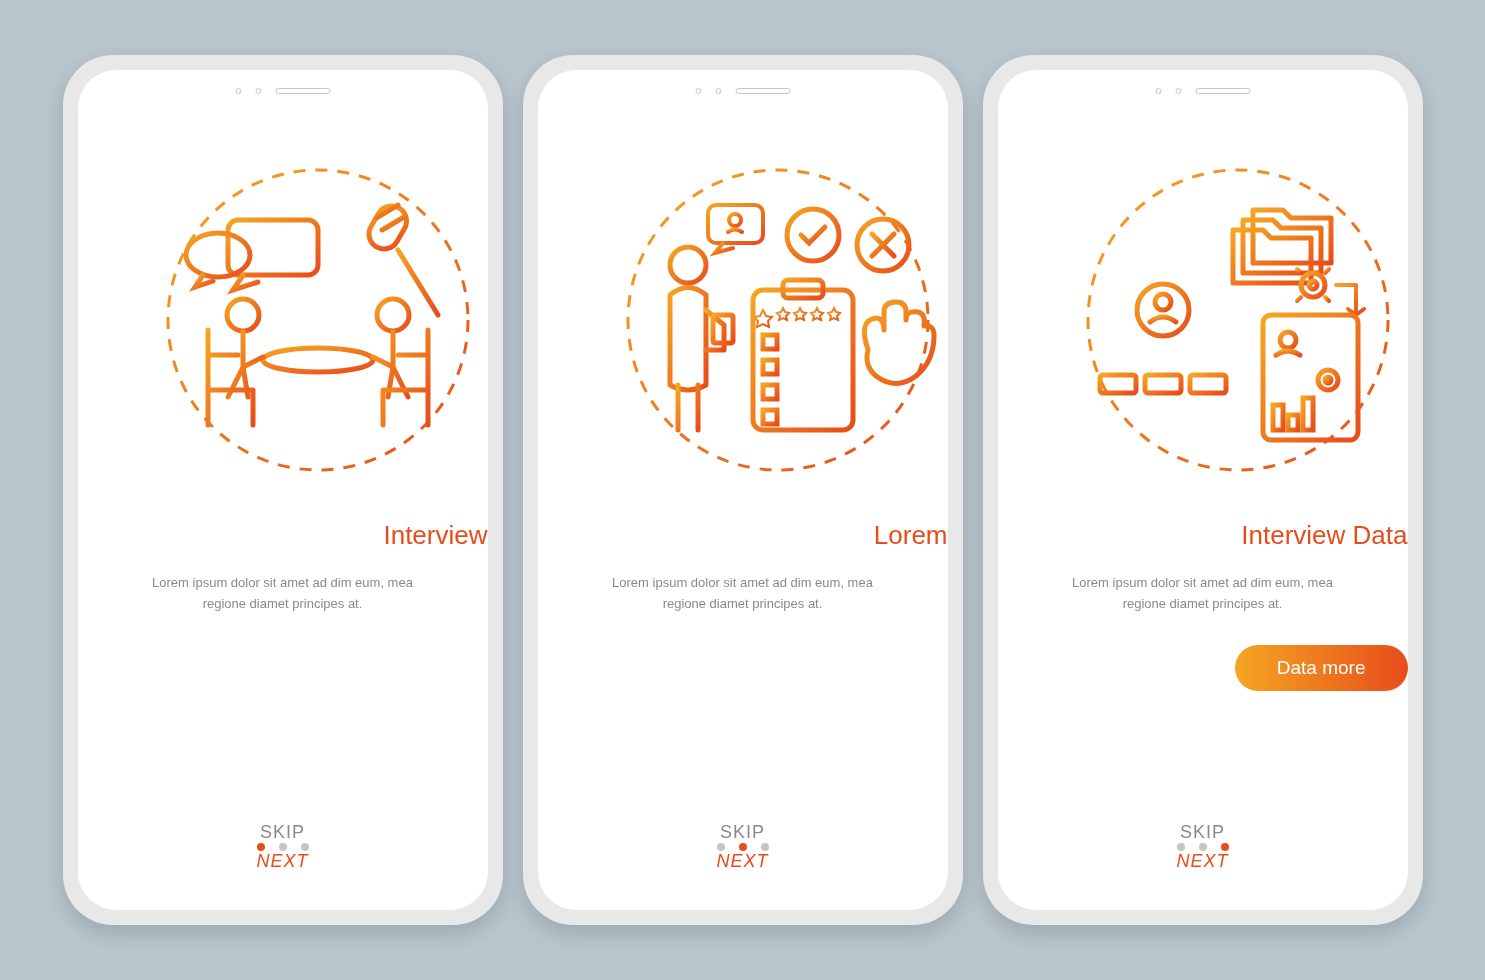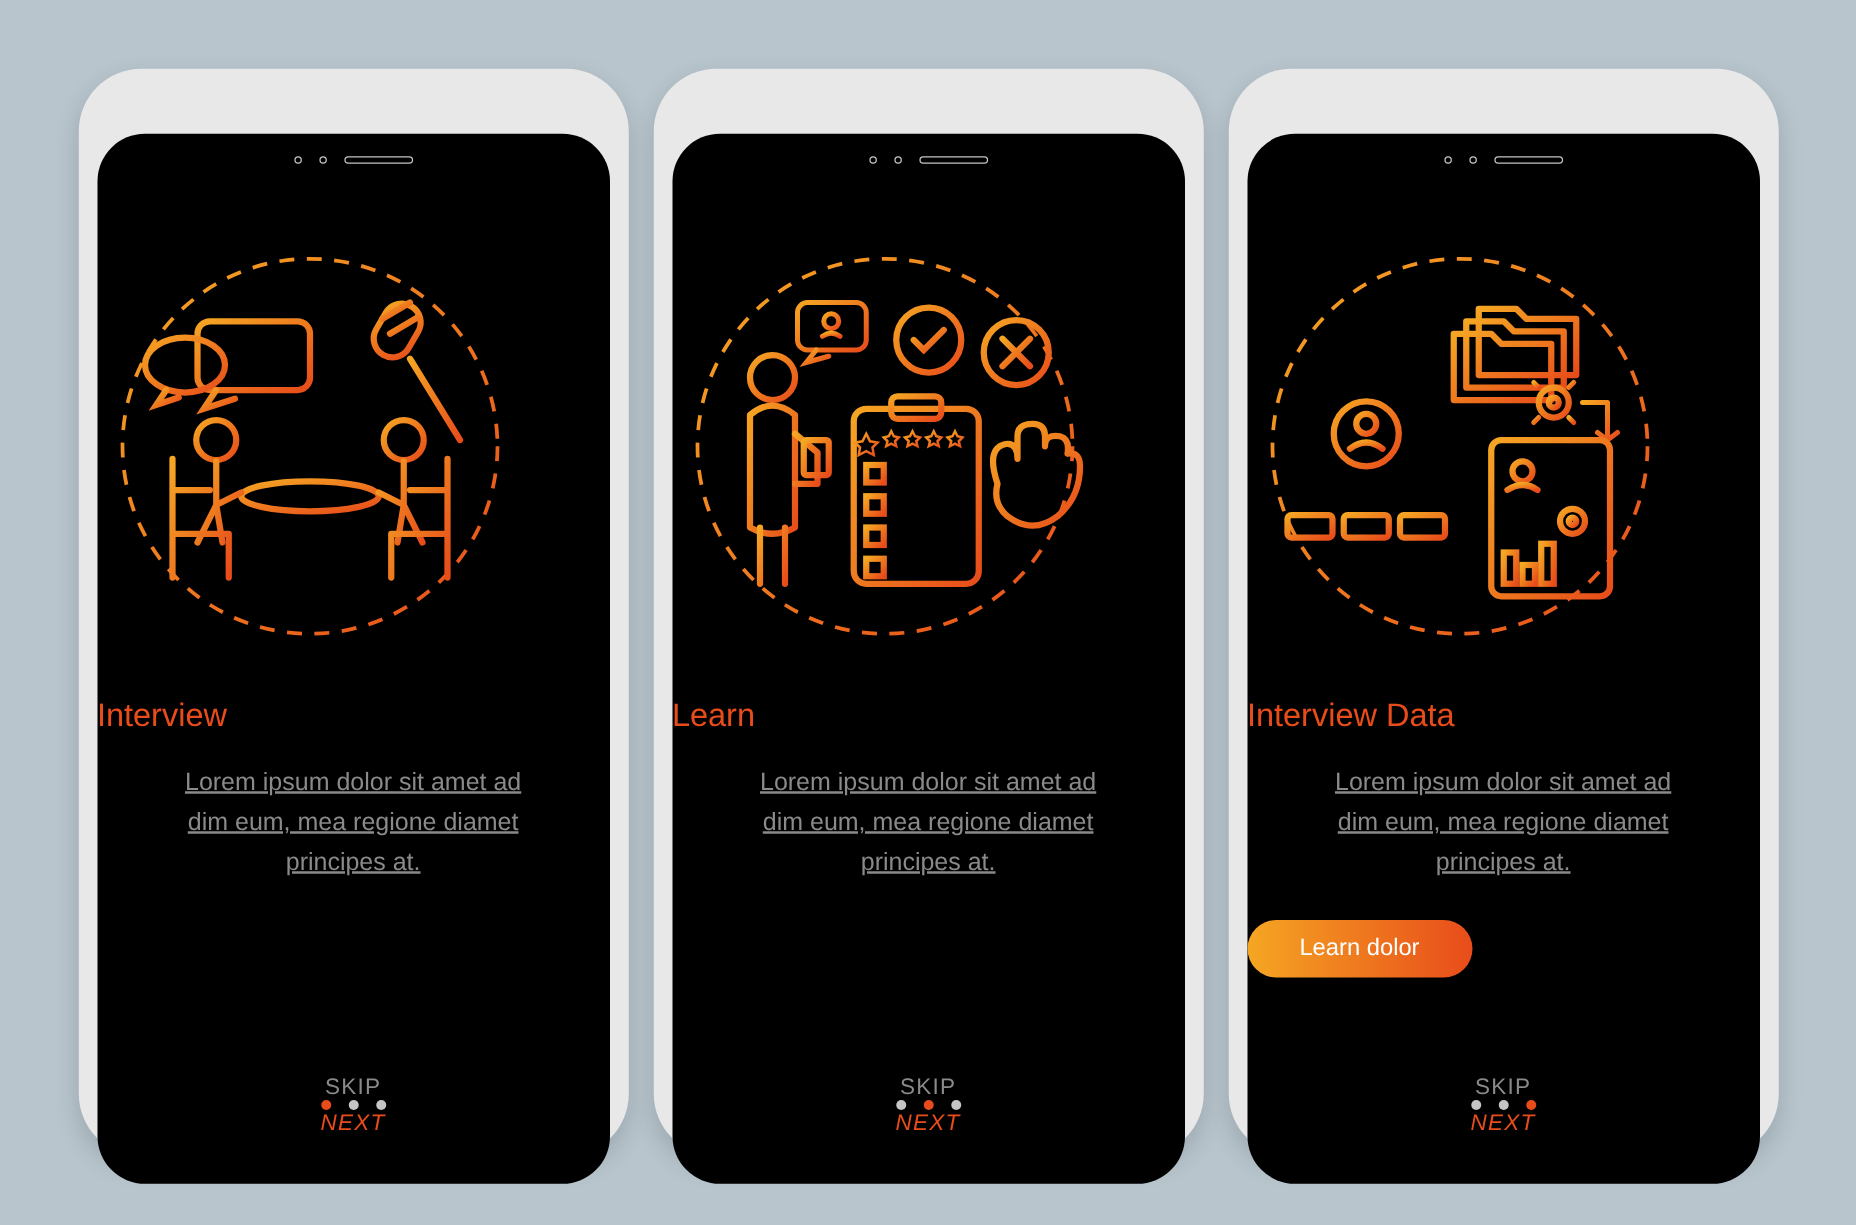--- a/index.html
+++ b/index.html
@@ -18,28 +18,27 @@
     height: 870px;
     background: #e8e8e8;
     border-radius: 50px;
     padding: 15px;
     box-shadow: 0 8px 20px rgba(0,0,0,0.15);
     position: relative;
   }
   .screen {
     width: 100%;
     height: 100%;
-    background: #000000;
+    background: #ffffff;
     border-radius: 38px;
     position: relative;
     overflow: hidden;
     display: flex;
     flex-direction: column;
-    align-items: flex-start;
-    margin-top: 37px;
+    align-items: flex-end;
   }
   .notch {
     position: absolute;
     top: 18px;
     left: 50%;
     transform: translateX(-50%);
     display: flex;
     align-items: center;
     gap: 14px;
   }
@@ -52,26 +51,25 @@
   }
   .title {
     color: #e84c1a;
     font-size: 26px;
     font-weight: 400;
     margin-top: 30px;
     text-align: center;
   }
   .desc {
     color: #8a8a8a;
-    font-size: 20px;
+    font-size: 13px;
     line-height: 1.6;
     text-align: center;
     margin-top: 22px;
     padding: 0 52px;
-    text-decoration: underline;
   }
   .cta {
     margin-top: 30px;
     background: linear-gradient(90deg, #f5a623 0%, #e84c1a 100%);
     color: #fff;
     font-size: 19px;
     padding: 12px 42px;
     border-radius: 30px;
     border: none;
     cursor: pointer;
@@ -216,21 +214,21 @@
         <rect x="155" y="185" width="14" height="14"></rect>
         <line x1="178" y1="192" x2="235" y2="192"></line>
         <rect x="155" y="210" width="14" height="14"></rect>
         <line x1="178" y1="217" x2="235" y2="217"></line>
         <rect x="155" y="235" width="14" height="14"></rect>
         <line x1="178" y1="242" x2="235" y2="242"></line>
         <rect x="155" y="260" width="14" height="14"></rect>
         <line x1="178" y1="267" x2="235" y2="267"></line>
       </g>
     </svg>
-    <div class="title">Learn</div>
+    <div class="title">Lorem</div>
     <div class="desc">Lorem ipsum dolor sit amet ad dim eum, mea regione diamet principes at.</div>
     <div class="nav">
       <span class="skip">SKIP</span>
       <div class="dots">
         <span class="pdot"></span>
         <span class="pdot active"></span>
         <span class="pdot"></span>
       </div>
       <span class="next">NEXT</span>
     </div>
@@ -294,21 +292,21 @@
 
         <rect x="205" y="255" width="10" height="25"></rect>
         <rect x="220" y="265" width="10" height="15"></rect>
         <rect x="235" y="248" width="10" height="32"></rect>
         <line x1="255" y1="262" x2="282" y2="262"></line>
         <line x1="255" y1="272" x2="282" y2="272"></line>
       </g>
     </svg>
     <div class="title">Interview Data</div>
     <div class="desc">Lorem ipsum dolor sit amet ad dim eum, mea regione diamet principes at.</div>
-    <button class="cta">Learn dolor</button>
+    <button class="cta">Data more</button>
     <div class="nav">
       <span class="skip">SKIP</span>
       <div class="dots">
         <span class="pdot"></span>
         <span class="pdot"></span>
         <span class="pdot active"></span>
       </div>
       <span class="next">NEXT</span>
     </div>
   </div>

